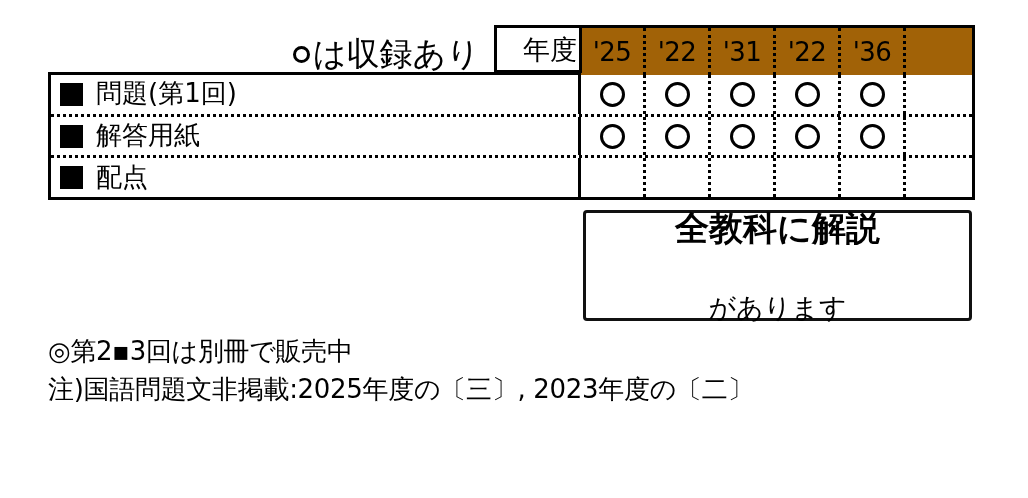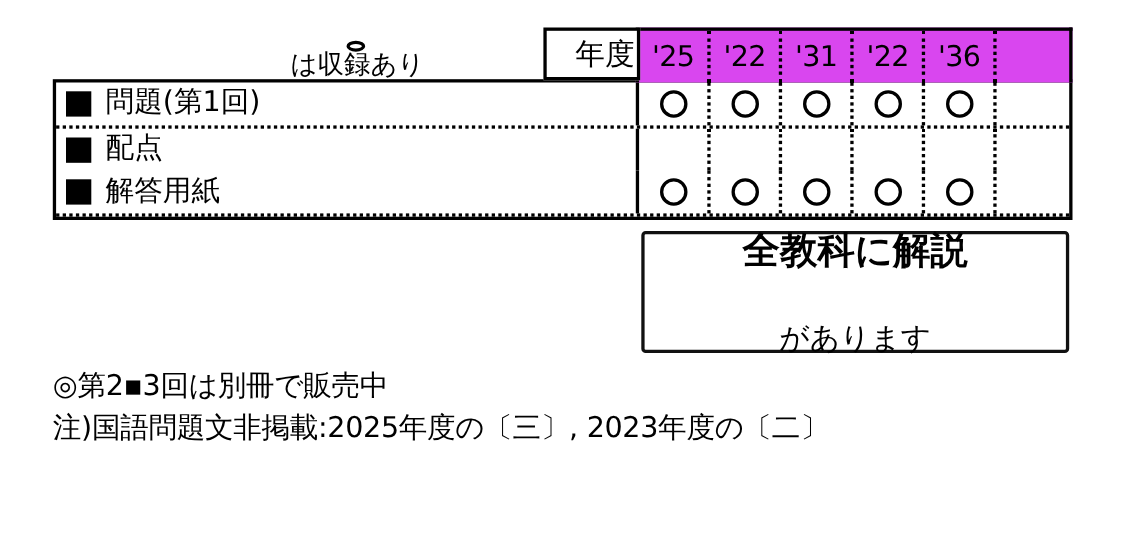--- a/index.html
+++ b/index.html
@@ -14,32 +14,31 @@
     position: relative;
     overflow: hidden;
     font-family: "DejaVu Sans", "Liberation Sans", sans-serif;
     color: #000000;
     -webkit-font-smoothing: none;
   }
 
   
   #legend {
     position: absolute;
-    left: 180px;
+    left: 190px;
     top: 36px;
     width: 290px;
     height: 34px;
     display: flex;
     align-items: center;
     justify-content: flex-end;
     white-space: nowrap;
-    font-size: 24px;
+    font-size: 33px;
     line-height: 1;
     letter-spacing: 0px;
-    flex-direction: column;
   }
   #legend .ring {
     display: inline-block;
     width: 17px;
     height: 17px;
     border: 3.5px solid #000;
     border-radius: 50%;
     box-sizing: border-box;
     margin-right: 3px;
     position: relative;
@@ -80,21 +79,21 @@
   
   #headerStrip {
     position: absolute;
     left: 578px;
     top: 25px;
     width: 397px;
     height: 50px;
     border: 3.5px solid #000;
     border-bottom: none;
     box-sizing: border-box;
-    background: #d946ef;
+    background: #a16207;
     z-index: 3;
     display: flex;
   }
   #headerStrip .ycell {
     flex: 0 0 65px;
     height: 100%;
     display: flex;
     align-items: center;
     justify-content: center;
     font-size: 26px;
@@ -262,20 +261,45 @@
         <div class="cell">
             <span class="mark"></span>
           </div>
         <div class="cell">
             <span class="mark"></span>
           </div>
         <div class="cell blank-col"></div>
       </div>
     </div>
 
+    <div class="row sep">
+      <div class="row-label">
+        <span class="bullet"></span>
+        <span class="txt">解答用紙</span>
+      </div>
+      <div class="cells">
+        <div class="cell">
+            <span class="mark"></span>
+          </div>
+        <div class="cell">
+            <span class="mark"></span>
+          </div>
+        <div class="cell">
+            <span class="mark"></span>
+          </div>
+        <div class="cell">
+            <span class="mark"></span>
+          </div>
+        <div class="cell">
+            <span class="mark"></span>
+          </div>
+        <div class="cell blank-col"></div>
+      </div>
+    </div>
+
     <div class="row">
       <div class="row-label">
         <span class="bullet"></span>
         <span class="txt">配点</span>
       </div>
       <div class="cells">
         <div class="cell">
             <span class="mark empty"></span>
           </div>
         <div class="cell">
@@ -287,45 +311,20 @@
         <div class="cell">
             <span class="mark empty"></span>
           </div>
         <div class="cell">
             <span class="mark empty"></span>
           </div>
         <div class="cell blank-col"></div>
       </div>
     </div>
 
-    <div class="row sep">
-      <div class="row-label">
-        <span class="bullet"></span>
-        <span class="txt">解答用紙</span>
-      </div>
-      <div class="cells">
-        <div class="cell">
-            <span class="mark"></span>
-          </div>
-        <div class="cell">
-            <span class="mark"></span>
-          </div>
-        <div class="cell">
-            <span class="mark"></span>
-          </div>
-        <div class="cell">
-            <span class="mark"></span>
-          </div>
-        <div class="cell">
-            <span class="mark"></span>
-          </div>
-        <div class="cell blank-col"></div>
-      </div>
-    </div>
-
   </div>
 </div>
 
 <div id="callout">
   <div class="line1">全教科に解説</div>
   <div class="line2">があります</div>
 </div>
 
 <div id="notes">
   <div class="note">◎第2▪3回は別冊で販売中</div>

